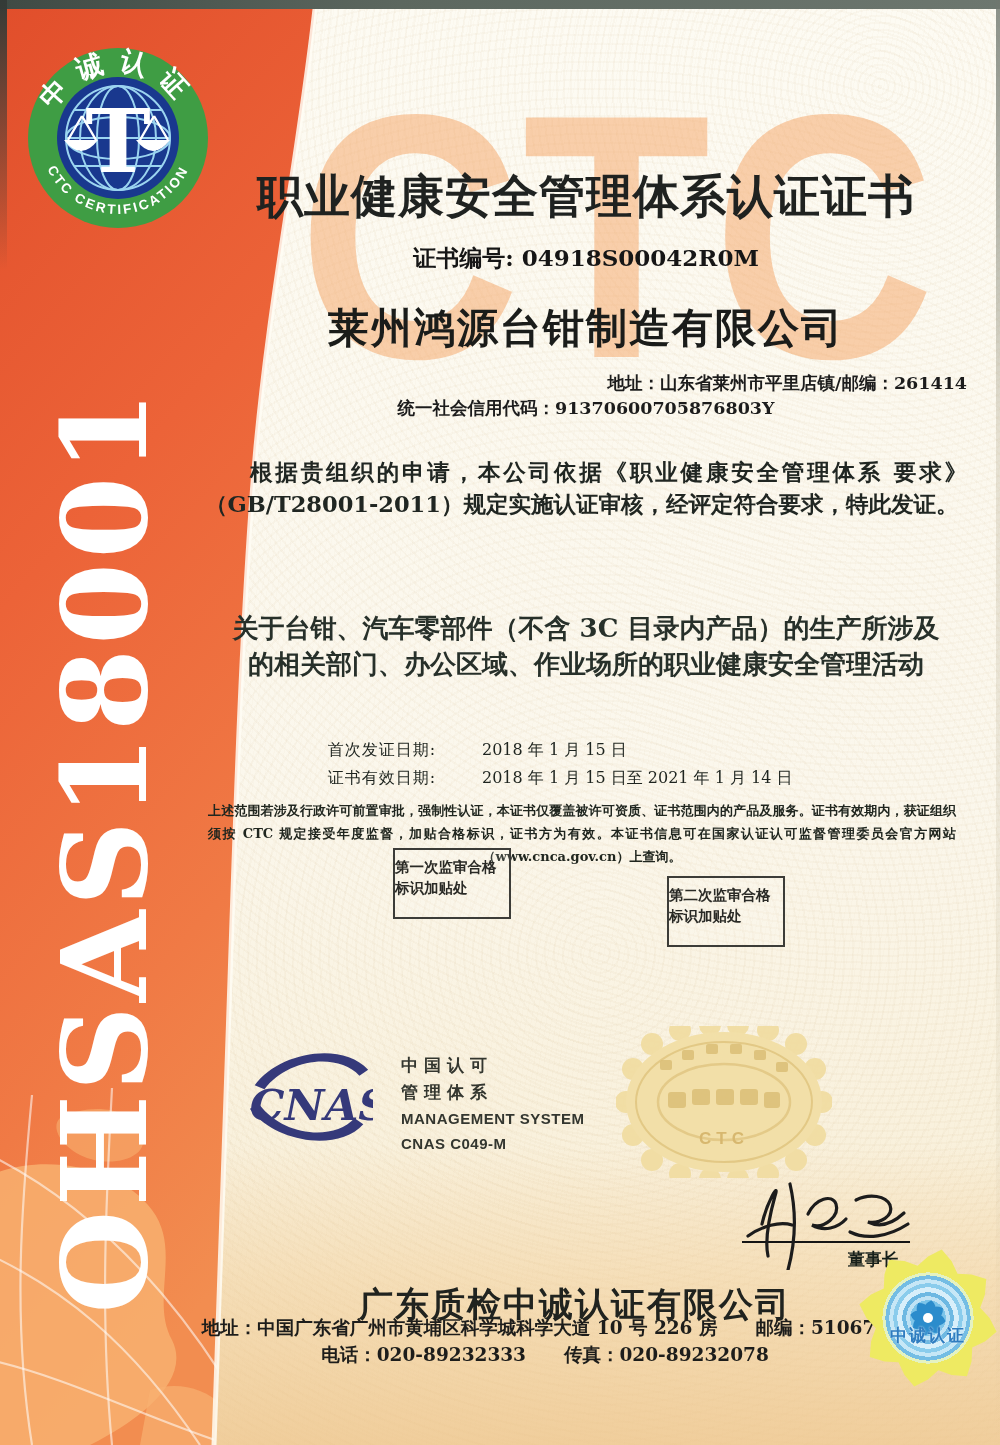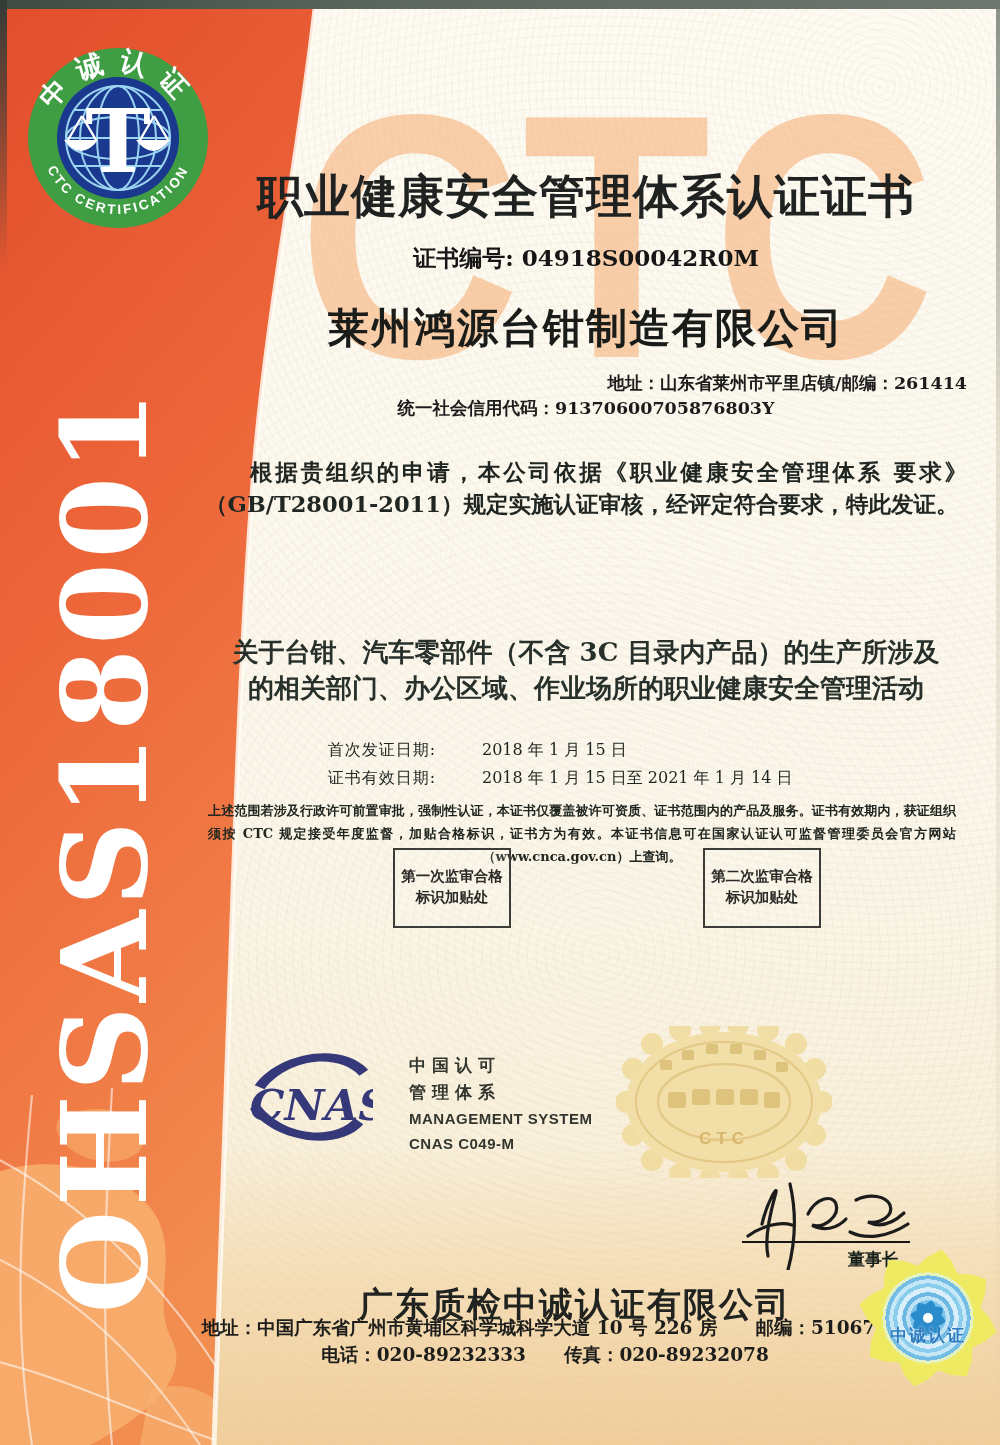--- a/index.html
+++ b/index.html
@@ -42,36 +42,36 @@
   .company{top:301px;text-align:center;font-family:"DejaVu Serif","Liberation Serif",serif;
     font-weight:600;font-size:41px;letter-spacing:2px;color:#1a1c1a;}
   .addr{top:371px;text-align:right;font-family:"DejaVu Serif","Liberation Serif",serif;
     font-weight:700;font-size:17.5px;color:#1c1c1c;}
   .credit{top:396px;text-align:center;font-family:"DejaVu Serif","Liberation Serif",serif;
     font-weight:700;font-size:17.5px;color:#1c1c1c;}
   .statement{top:456px;font-family:"DejaVu Serif","Liberation Serif",serif;font-weight:700;
     font-size:22.5px;line-height:32px;color:#202622;text-align:justify;}
   .statement p{margin:0;}
   .statement .indent{text-indent:2em;}
-  .scope{top:634px;text-align:center;font-family:"DejaVu Serif","Liberation Serif",serif;
+  .scope{top:610px;text-align:center;font-family:"DejaVu Serif","Liberation Serif",serif;
     font-weight:600;font-size:26px;line-height:36px;color:#27302a;}
   .dates{top:736px;left:101px;width:640px;font-family:"DejaVu Serif","Liberation Serif",serif;
     font-weight:400;font-size:16px;line-height:28px;color:#1e241f;text-align:center;}
   .dates .row{display:flex;}
   .dates .lbl{width:152px;letter-spacing:1px;}
   .dates .val{margin-left:24px;}
   .fineprint{top:799px;left:3px;width:748px;font-family:"DejaVu Serif","Liberation Serif",serif;
     font-weight:600;font-size:13px;line-height:23px;color:#20261f;text-align:justify;text-align-last:center;}
   .stickbox{position:absolute;top:848px;width:114px;height:60px;border:2px solid #3c3c38;
-    text-align:center;font-weight:700;font-size:14.5px;line-height:21px;color:#2a2a26;
-    padding-top:16px;box-sizing:content-box;background:rgba(255,255,255,.12);z-index:5;}
-  .box1{left:393px;} .box2{left:703px;}
+    text-align:left;font-weight:700;font-size:14.5px;line-height:21px;color:#2a2a26;
+    padding-top:7px;box-sizing:content-box;background:rgba(255,255,255,.12);z-index:5;}
+  .box1{left:393px;} .box2{left:667px;margin-top:28px;}
 
   .cnas-wrap{position:absolute;left:245px;top:1048px;z-index:5;display:flex;align-items:flex-start;}
-  .cnas-text{margin-left:36px;margin-top:4px;color:#33362f;font-family:"Liberation Sans",sans-serif;}
+  .cnas-text{margin-left:28px;margin-top:4px;color:#33362f;font-family:"Liberation Sans",sans-serif;}
   .cnas-text .zh{font-size:17px;font-weight:600;letter-spacing:6px;line-height:27px;}
   .cnas-text .en{font-size:15px;font-weight:600;letter-spacing:.5px;line-height:25px;}
 
   .seal{position:absolute;left:616px;top:1026px;z-index:4;opacity:.95;}
   .sig{position:absolute;left:738px;top:1166px;z-index:6;}
   .sig-line{position:absolute;left:742px;top:1241px;width:168px;border-top:2.5px solid #151515;z-index:5;}
   .sig-role{position:absolute;left:848px;top:1248px;z-index:6;font-weight:700;font-size:17px;color:#17201a;}
 
   .issuer{position:absolute;left:205px;top:1282px;width:740px;text-align:center;z-index:5;
     font-weight:900;font-size:34px;letter-spacing:2px;color:#20231f;

